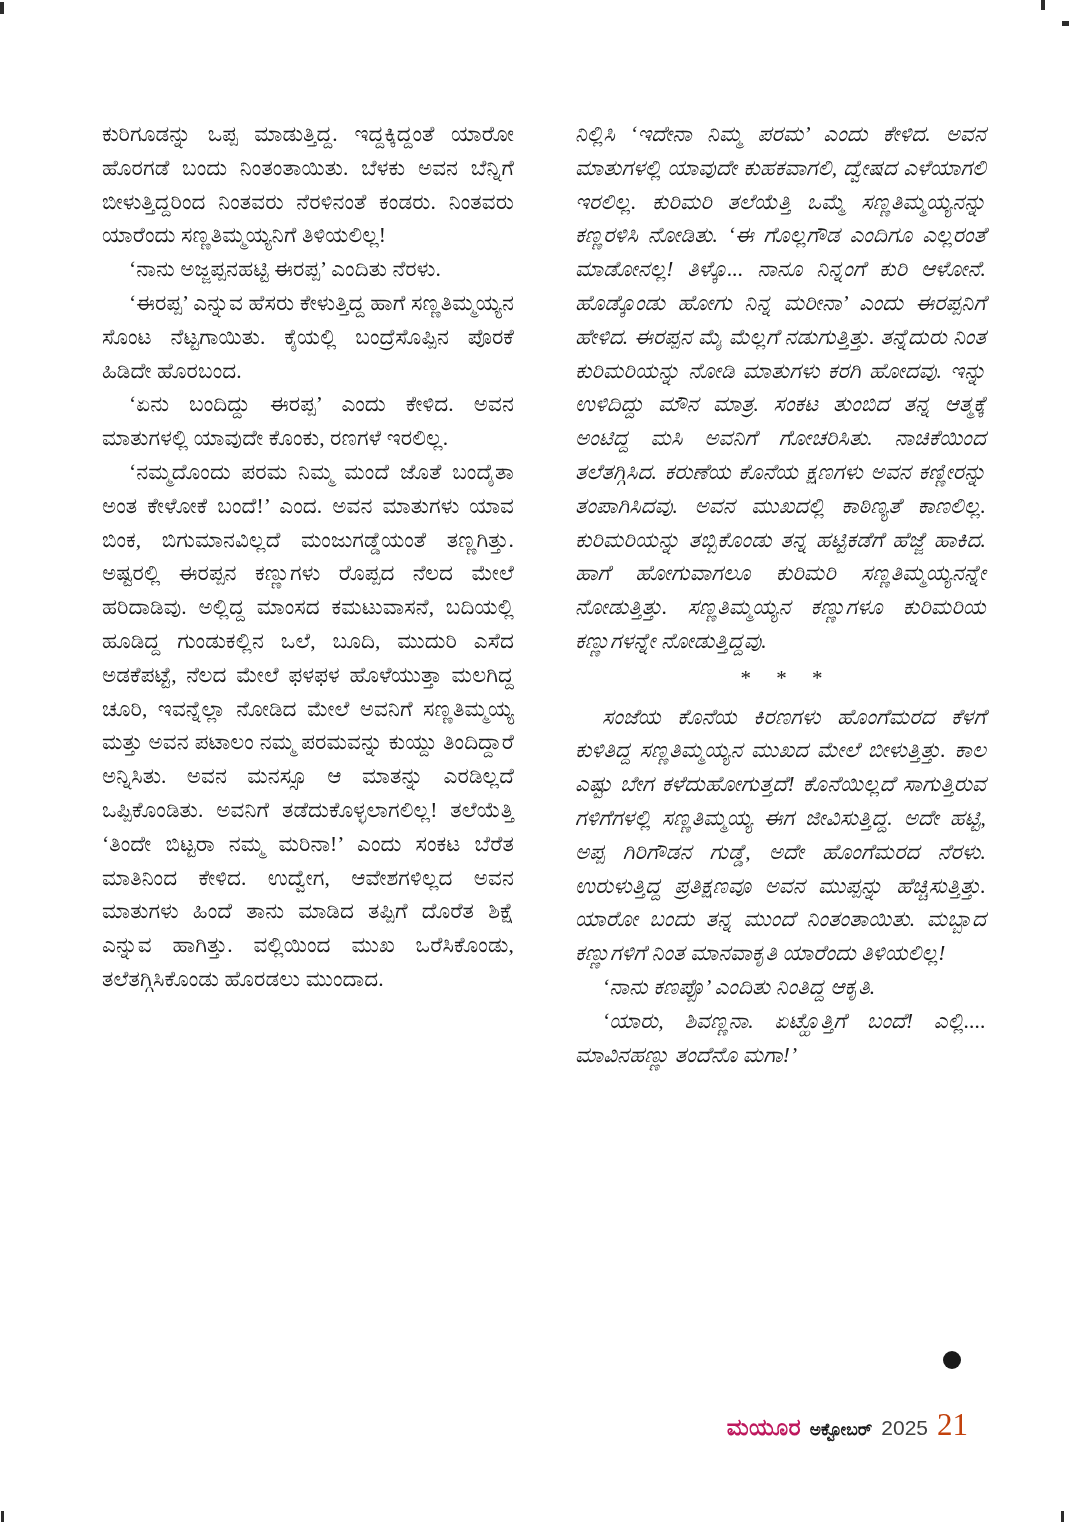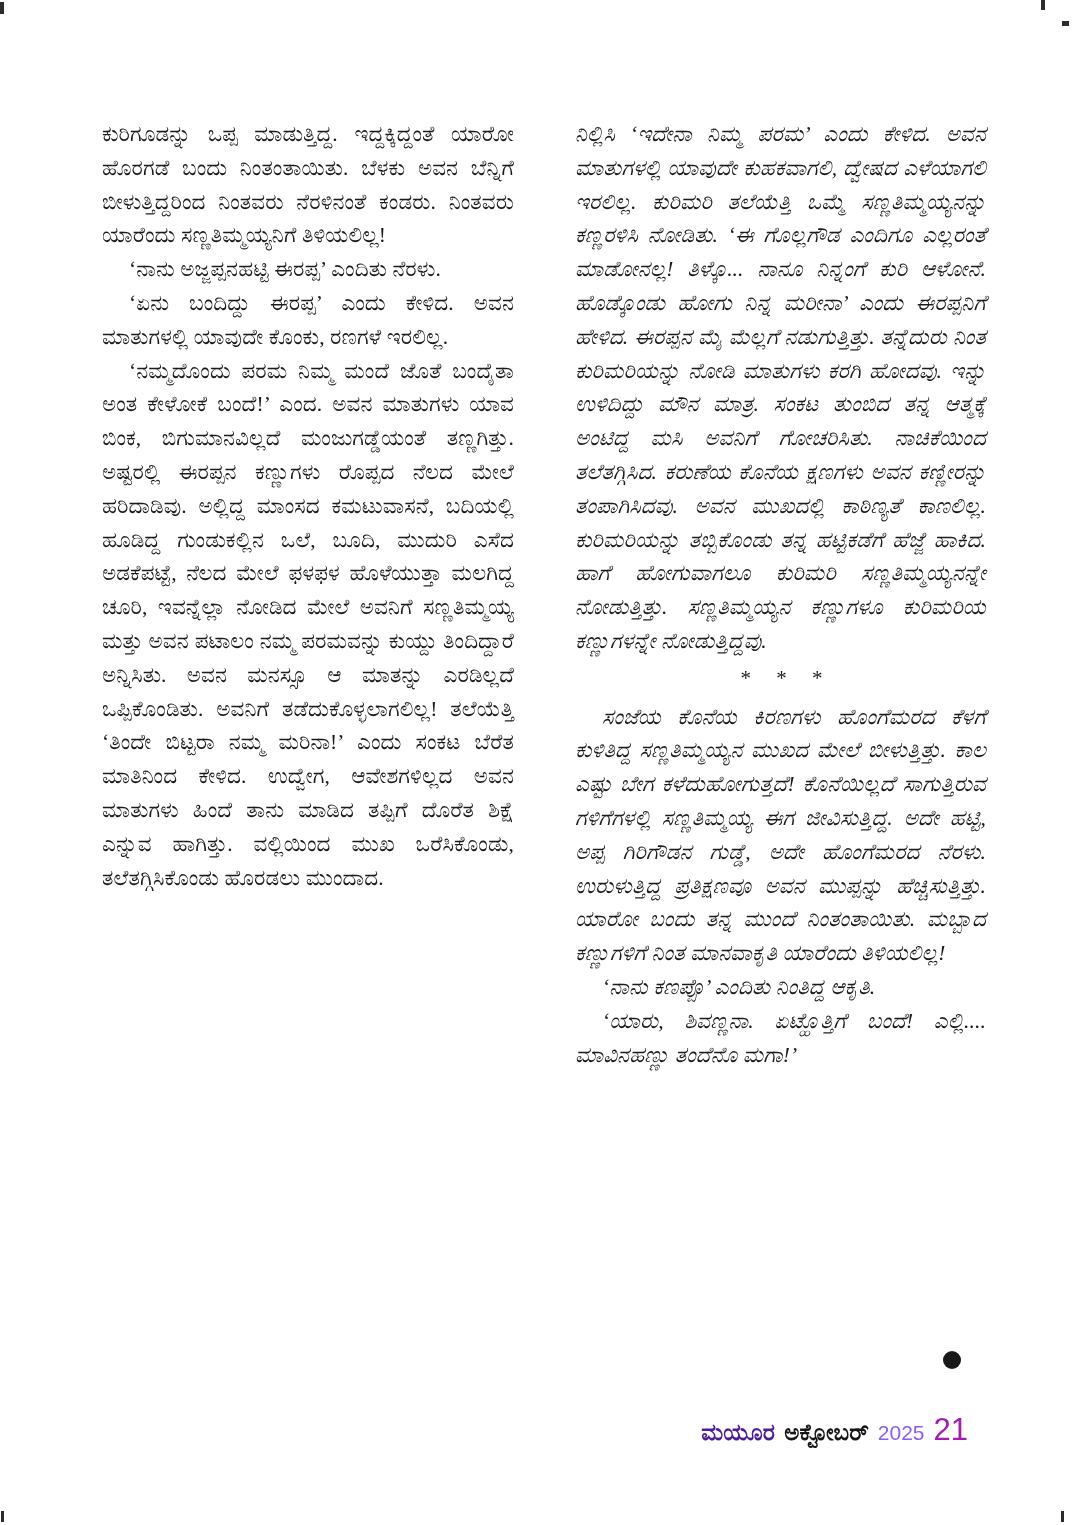--- a/index.html
+++ b/index.html
@@ -53,67 +53,68 @@
     white-space: nowrap;
   }
   .footer-magazine {
     font-weight: bold;
     font-size: 23px;
     letter-spacing: 0.2px;
   }
   .footer-month {
     color: #161616;
     font-weight: bold;
-    font-size: 23px;
+    font-size: 17px;
     margin-top: 24px;
   }
   .footer-year {
-    color: #8b5cf6;
+    color: #404040;
     font-size: 21px;
     font-family: "Liberation Sans", "DejaVu Sans", sans-serif;
   }
   .footer-page-number {
-    color: #a21caf;
+    color: #c2410c;
     font-size: 31px;
     font-weight: 500;
-    font-family: Liberation Sans, sans-serif;
+    font-family: Liberation Serif, serif;
     line-height: 1;
   }
   
   .artifact { position: absolute; background: #2c2c2c; }
   .artifact.a1 { left: 0;     top: 2px;     width: 4px; height: 12px; }
   .artifact.a2 { left: 1041px; top: 0;      width: 4px; height: 10px; }
   .artifact.a3 { left: 1062px; top: 21px;   width: 7px; height: 5px;  }
   .artifact.a4 { left: 1px;    top: 1511px; width: 3px; height: 11px; }
   .artifact.a5 { left: 1061px; top: 1511px; width: 3px; height: 11px; }
 </style>
 </head>
 <body>
 
 <div class="page">
 
   <div class="column column-left">
       <p class="para">ಕುರಿಗೂಡನ್ನು ಒಪ್ಪ ಮಾಡುತ್ತಿದ್ದ. ಇದ್ದಕ್ಕಿದ್ದಂತೆ ಯಾರೋ ಹೊರಗಡೆ ಬಂದು ನಿಂತಂತಾಯಿತು. ಬೆಳಕು ಅವನ ಬೆನ್ನಿಗೆ ಬೀಳುತ್ತಿದ್ದರಿಂದ ನಿಂತವರು ನೆರಳಿನಂತೆ ಕಂಡರು. ನಿಂತವರು ಯಾರೆಂದು ಸಣ್ಣತಿಮ್ಮಯ್ಯನಿಗೆ ತಿಳಿಯಲಿಲ್ಲ!</p>
       <p class="para indent">‘ನಾನು ಅಜ್ಜಪ್ಪನಹಟ್ಟಿ ಈರಪ್ಪ’ ಎಂದಿತು ನೆರಳು.</p>
+      <p class="para indent">‘ಈರಪ್ಪ’ ಎನ್ನುವ ಹೆಸರು ಕೇಳುತ್ತಿದ್ದ ಹಾಗೆ ಸಣ್ಣತಿಮ್ಮಯ್ಯನ ಸೊಂಟ ನೆಟ್ಟಗಾಯಿತು. ಕೈಯಲ್ಲಿ ಬಂದ್ರೆಸೊಪ್ಪಿನ ಪೊರಕೆ ಹಿಡಿದೇ ಹೊರಬಂದ.</p>
       <p class="para indent">‘ಏನು ಬಂದಿದ್ದು ಈರಪ್ಪ’ ಎಂದು ಕೇಳಿದ. ಅವನ ಮಾತುಗಳಲ್ಲಿ ಯಾವುದೇ ಕೊಂಕು, ರಣಗಳೆ ಇರಲಿಲ್ಲ.</p>
       <p class="para indent">‘ನಮ್ಮದೊಂದು ಪರಮ ನಿಮ್ಮ ಮಂದೆ ಜೊತೆ ಬಂದೈತಾ ಅಂತ ಕೇಳೋಕೆ ಬಂದೆ!’ ಎಂದ. ಅವನ ಮಾತುಗಳು ಯಾವ ಬಿಂಕ, ಬಿಗುಮಾನವಿಲ್ಲದೆ ಮಂಜುಗಡ್ಡೆಯಂತೆ ತಣ್ಣಗಿತ್ತು. ಅಷ್ಟರಲ್ಲಿ ಈರಪ್ಪನ ಕಣ್ಣುಗಳು ರೊಪ್ಪದ ನೆಲದ ಮೇಲೆ ಹರಿದಾಡಿವು. ಅಲ್ಲಿದ್ದ ಮಾಂಸದ ಕಮಟುವಾಸನೆ, ಬದಿಯಲ್ಲಿ ಹೂಡಿದ್ದ ಗುಂಡುಕಲ್ಲಿನ ಒಲೆ, ಬೂದಿ, ಮುದುರಿ ಎಸೆದ ಅಡಕೆಪಟ್ಟೆ, ನೆಲದ ಮೇಲೆ ಫಳಫಳ ಹೊಳೆಯುತ್ತಾ ಮಲಗಿದ್ದ ಚೂರಿ, ಇವನ್ನೆಲ್ಲಾ ನೋಡಿದ ಮೇಲೆ ಅವನಿಗೆ ಸಣ್ಣತಿಮ್ಮಯ್ಯ ಮತ್ತು ಅವನ ಪಟಾಲಂ ನಮ್ಮ ಪರಮವನ್ನು ಕುಯ್ದು ತಿಂದಿದ್ದಾರೆ ಅನ್ನಿಸಿತು. ಅವನ ಮನಸ್ಸೂ ಆ ಮಾತನ್ನು ಎರಡಿಲ್ಲದೆ ಒಪ್ಪಿಕೊಂಡಿತು. ಅವನಿಗೆ ತಡೆದುಕೊಳ್ಳಲಾಗಲಿಲ್ಲ! ತಲೆಯೆತ್ತಿ ‘ತಿಂದೇ ಬಿಟ್ಟರಾ ನಮ್ಮ ಮರಿನಾ!’ ಎಂದು ಸಂಕಟ ಬೆರೆತ ಮಾತಿನಿಂದ ಕೇಳಿದ. ಉದ್ವೇಗ, ಆವೇಶಗಳಿಲ್ಲದ ಅವನ ಮಾತುಗಳು ಹಿಂದೆ ತಾನು ಮಾಡಿದ ತಪ್ಪಿಗೆ ದೊರೆತ ಶಿಕ್ಷೆ ಎನ್ನುವ ಹಾಗಿತ್ತು. ವಲ್ಲಿಯಿಂದ ಮುಖ ಒರೆಸಿಕೊಂಡು, ತಲೆತಗ್ಗಿಸಿಕೊಂಡು ಹೊರಡಲು ಮುಂದಾದ.</p>
     </div>
 
   <div class="column column-right">
       <p class="para">ನಿಲ್ಲಿಸಿ ‘ಇದೇನಾ ನಿಮ್ಮ ಪರಮ’ ಎಂದು ಕೇಳಿದ. ಅವನ ಮಾತುಗಳಲ್ಲಿ ಯಾವುದೇ ಕುಹಕವಾಗಲಿ, ದ್ವೇಷದ ಎಳೆಯಾಗಲಿ ಇರಲಿಲ್ಲ. ಕುರಿಮರಿ ತಲೆಯೆತ್ತಿ ಒಮ್ಮೆ ಸಣ್ಣತಿಮ್ಮಯ್ಯನನ್ನು ಕಣ್ಣರಳಿಸಿ ನೋಡಿತು. ‘ಈ ಗೊಲ್ಲಗೌಡ ಎಂದಿಗೂ ಎಲ್ಲರಂತೆ ಮಾಡೋನಲ್ಲ! ತಿಳ್ಕೊ... ನಾನೂ ನಿನ್ನಂಗೆ ಕುರಿ ಆಳೋನೆ. ಹೊಡ್ಕೊಂಡು ಹೋಗು ನಿನ್ನ ಮರೀನಾ’ ಎಂದು ಈರಪ್ಪನಿಗೆ ಹೇಳಿದ. ಈರಪ್ಪನ ಮೈ ಮೆಲ್ಲಗೆ ನಡುಗುತ್ತಿತ್ತು. ತನ್ನೆದುರು ನಿಂತ ಕುರಿಮರಿಯನ್ನು ನೋಡಿ ಮಾತುಗಳು ಕರಗಿ ಹೋದವು. ಇನ್ನು ಉಳಿದಿದ್ದು ಮೌನ ಮಾತ್ರ. ಸಂಕಟ ತುಂಬಿದ ತನ್ನ ಆತ್ಮಕ್ಕೆ ಅಂಟಿದ್ದ ಮಸಿ ಅವನಿಗೆ ಗೋಚರಿಸಿತು. ನಾಚಿಕೆಯಿಂದ ತಲೆತಗ್ಗಿಸಿದ. ಕರುಣೆಯ ಕೊನೆಯ ಕ್ಷಣಗಳು ಅವನ ಕಣ್ಣೀರನ್ನು ತಂಪಾಗಿಸಿದವು. ಅವನ ಮುಖದಲ್ಲಿ ಕಾಠಿಣ್ಯತೆ ಕಾಣಲಿಲ್ಲ. ಕುರಿಮರಿಯನ್ನು ತಬ್ಬಿಕೊಂಡು ತನ್ನ ಹಟ್ಟಿಕಡೆಗೆ ಹೆಜ್ಜೆ ಹಾಕಿದ. ಹಾಗೆ ಹೋಗುವಾಗಲೂ ಕುರಿಮರಿ ಸಣ್ಣತಿಮ್ಮಯ್ಯನನ್ನೇ ನೋಡುತ್ತಿತ್ತು. ಸಣ್ಣತಿಮ್ಮಯ್ಯನ ಕಣ್ಣುಗಳೂ ಕುರಿಮರಿಯ ಕಣ್ಣುಗಳನ್ನೇ ನೋಡುತ್ತಿದ್ದವು.</p>
       <div class="separator">* * *</div>
       <p class="para indent">ಸಂಜೆಯ ಕೊನೆಯ ಕಿರಣಗಳು ಹೊಂಗೆಮರದ ಕೆಳಗೆ ಕುಳಿತಿದ್ದ ಸಣ್ಣತಿಮ್ಮಯ್ಯನ ಮುಖದ ಮೇಲೆ ಬೀಳುತ್ತಿತ್ತು. ಕಾಲ ಎಷ್ಟು ಬೇಗ ಕಳೆದುಹೋಗುತ್ತದೆ! ಕೊನೆಯಿಲ್ಲದೆ ಸಾಗುತ್ತಿರುವ ಗಳಿಗೆಗಳಲ್ಲಿ ಸಣ್ಣತಿಮ್ಮಯ್ಯ ಈಗ ಜೀವಿಸುತ್ತಿದ್ದ. ಅದೇ ಹಟ್ಟಿ, ಅಪ್ಪ ಗಿರಿಗೌಡನ ಗುಡ್ಡೆ, ಅದೇ ಹೊಂಗೆಮರದ ನೆರಳು. ಉರುಳುತ್ತಿದ್ದ ಪ್ರತಿಕ್ಷಣವೂ ಅವನ ಮುಪ್ಪನ್ನು ಹೆಚ್ಚಿಸುತ್ತಿತ್ತು. ಯಾರೋ ಬಂದು ತನ್ನ ಮುಂದೆ ನಿಂತಂತಾಯಿತು. ಮಬ್ಬಾದ ಕಣ್ಣುಗಳಿಗೆ ನಿಂತ ಮಾನವಾಕೃತಿ ಯಾರೆಂದು ತಿಳಿಯಲಿಲ್ಲ!</p>
       <p class="para indent">‘ನಾನು ಕಣಪ್ಪೊ’ ಎಂದಿತು ನಿಂತಿದ್ದ ಆಕೃತಿ.</p>
       <p class="para indent">‘ಯಾರು, ಶಿವಣ್ಣನಾ. ಏಟ್ಹೊತ್ತಿಗೆ ಬಂದೆ! ಎಲ್ಲಿ.... ಮಾವಿನಹಣ್ಣು ತಂದೆನೊ ಮಗಾ!’</p>
     </div>
 
   <div class="end-dot" title="●"></div>
 
   <div class="footer">
-    <span class="footer-magazine" style="color: #4c1d95;">ಮಯೂರ</span>
+    <span class="footer-magazine" style="color: #be185d;">ಮಯೂರ</span>
     <span class="footer-month">ಅಕ್ಟೋಬರ್</span>
     <span class="footer-year">2025</span>
     <span class="footer-page-number">21</span>
   </div>
 
   <div class="artifact a1"></div>
   <div class="artifact a2"></div>
   <div class="artifact a3"></div>
   <div class="artifact a4"></div>
   <div class="artifact a5"></div>

